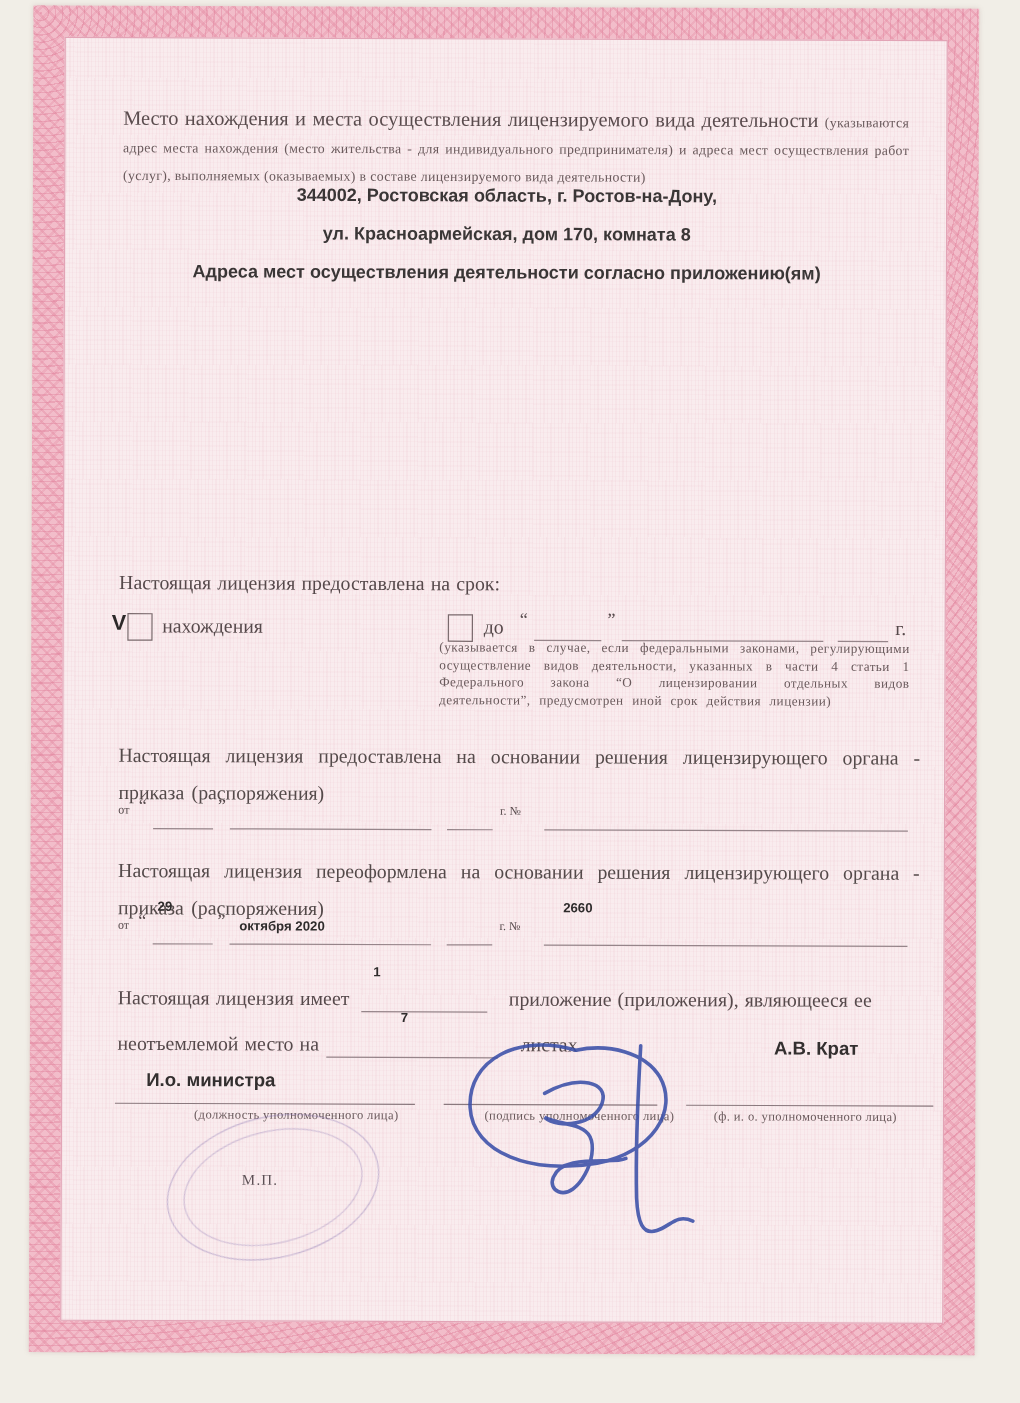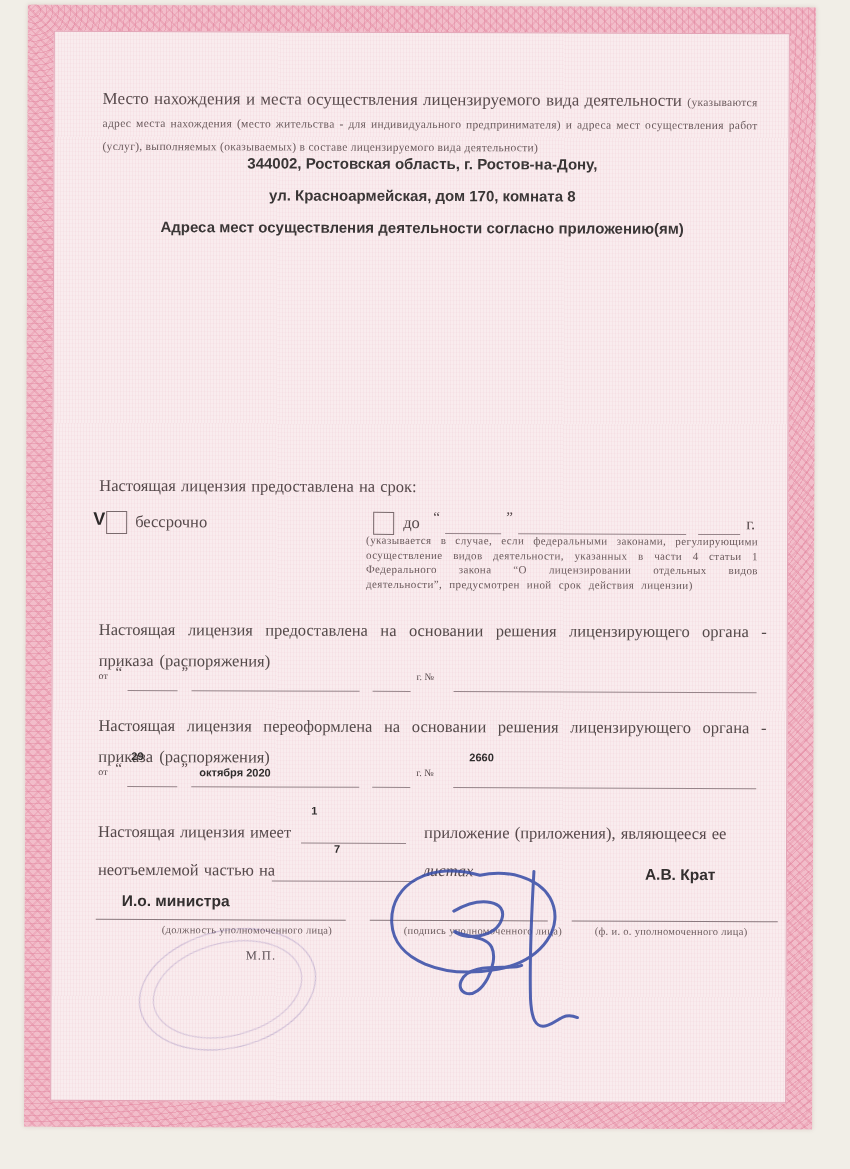--- a/index.html
+++ b/index.html
@@ -56,21 +56,21 @@
     <div class="abs intro ser" style="left:48px;top:56px;"><span class="lead">Место нахождения и места осуществления лицензируемого вида деятельности </span><span class="smallnote">(указываются адрес места нахождения (место жительства - для индивидуального предпринимателя) и адреса мест осуществления работ (услуг), выполняемых (оказываемых) в составе лицензируемого вида деятельности)</span></div>
 
     <div class="abs addr san" style="left:18px;top:122px;">344002, Ростовская область, г. Ростов-на-Дону,</div>
     <div class="abs addr san" style="left:18px;top:154px;">ул. Красноармейская, дом 170, комната 8</div>
     <div class="abs addr san" style="left:18px;top:186px;">Адреса мест осуществления деятельности согласно приложению(ям)</div>
 
     <div class="abs ser h16" style="left:46px;top:444px;">Настоящая лицензия предоставлена на срок:</div>
 
     <span class="abs vmark" style="left:40px;top:477px;">V</span>
     <span class="cbox" style="left:53px;top:479px;"></span>
-    <span class="abs ser h16" style="left:82px;top:480px;">бессрочно</span>
+    <span class="abs ser h16" style="left:82px;top:480px;">нахождения</span>
 
     <div class="abs" style="left:320px;top:476px;width:400px;height:30px;">
       <span class="cbox" style="left:0;top:3px;"></span>
       <span class="abs ser h16" style="left:30px;top:4px;">до</span>
       <span class="abs q" style="left:60px;top:0;">“</span>
       <span class="blank" style="left:72px;top:2px;width:56px;"></span>
       <span class="abs q" style="left:133px;top:0;">”</span>
       <span class="blank" style="left:145px;top:2px;width:168px;"></span>
       <span class="blank" style="left:325px;top:2px;width:42px;"></span>
       <span class="abs ser h16" style="left:373px;top:4px;">г.</span>
@@ -115,25 +115,25 @@
     </div>
 
     <div class="abs" style="left:46px;top:780px;width:668px;height:34px;">
       <span class="abs ser h16" style="left:0;top:10px;">Настоящая лицензия имеет</span>
       <span class="blank" style="left:203px;top:8px;width:105px;">
           <span class="abs val" style="left:10px;top:-16px;">1</span>
         </span>
       <span class="abs ser h16" style="left:326px;top:10px;">приложение (приложения), являющееся ее</span>
     </div>
     <div class="abs" style="left:46px;top:818px;width:668px;height:34px;">
-      <span class="abs ser h16" style="left:0;top:10px;">неотъемлемой частью на</span>
+      <span class="abs ser h16" style="left:0;top:10px;">неотъемлемой место на</span>
       <span class="blank" style="left:174px;top:8px;width:143px;">
           <span class="abs val" style="left:62px;top:-16px;">7</span>
         </span>
-      <span class="abs ser h16" style="left:325px;top:10px;font-style:italic;">листах</span>
+      <span class="abs ser h16" style="left:336px;top:10px;">листах</span>
     </div>
 
     <div class="abs san name" style="left:70px;top:860px;">И.о. министра</div>
     <div class="abs san name" style="left:593px;top:832px;">А.В. Крат</div>
     <span class="sigline" style="left:44px;top:886px;width:250px;"></span>
     <span class="sigline" style="left:318px;top:886px;width:178px;"></span>
     <span class="sigline" style="left:520px;top:886px;width:206px;"></span>
     <div class="abs cap ser" style="left:94px;top:892px;">(должность уполномоченного лица)</div>
     <div class="abs cap ser" style="left:336px;top:892px;">(подпись уполномоченного лица)</div>
     <div class="abs cap ser" style="left:527px;top:892px;">(ф. и. о. уполномоченного лица)</div>
@@ -141,16 +141,16 @@
     <svg class="abs" style="left:310px;top:820px;" width="230" height="190" viewBox="0 0 230 190">
       <g fill="none" stroke="#3a4fa8" stroke-width="3" stroke-linecap="round" opacity="0.88">
         <path d="M118 22 C 70 8, 28 30, 30 70 C 32 108, 82 126, 136 116 C 182 107, 204 72, 188 44 C 176 24, 146 16, 118 22"></path>
         <path d="M92 58 C 120 42, 146 48, 140 66 C 134 84, 104 88, 92 78 C 102 84, 124 82, 130 94 C 138 110, 120 146, 104 140 C 94 136, 98 120, 116 116 C 134 112, 152 116, 160 112"></path>
         <path d="M172 18 C 170 55, 168 110, 169 145 C 170 165, 174 176, 186 172 C 198 168, 202 158, 216 164"></path>
       </g>
     </svg>
 
     <div class="stamp-ring" style="left:86px;top:898px;width:178px;height:116px;transform:rotate(-14deg);"></div>
     <div class="stamp-ring2" style="left:100px;top:910px;width:150px;height:92px;transform:rotate(-14deg);"></div>
-    <div class="abs mp ser" style="left:150px;top:916px;margin-left:44px;">М.П.</div>
+    <div class="abs mp ser" style="left:150px;top:944px;">М.П.</div>
 
   </div>
 </div>
 
 </body></html>

